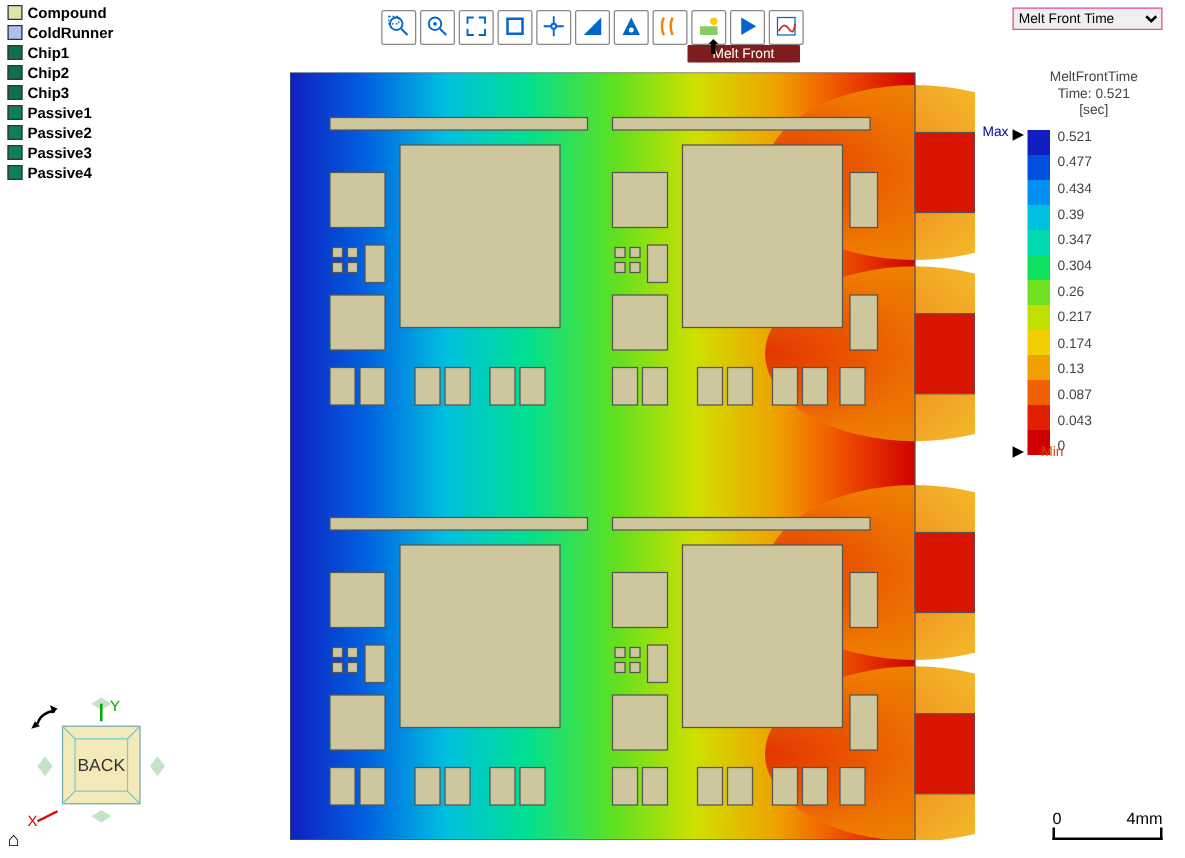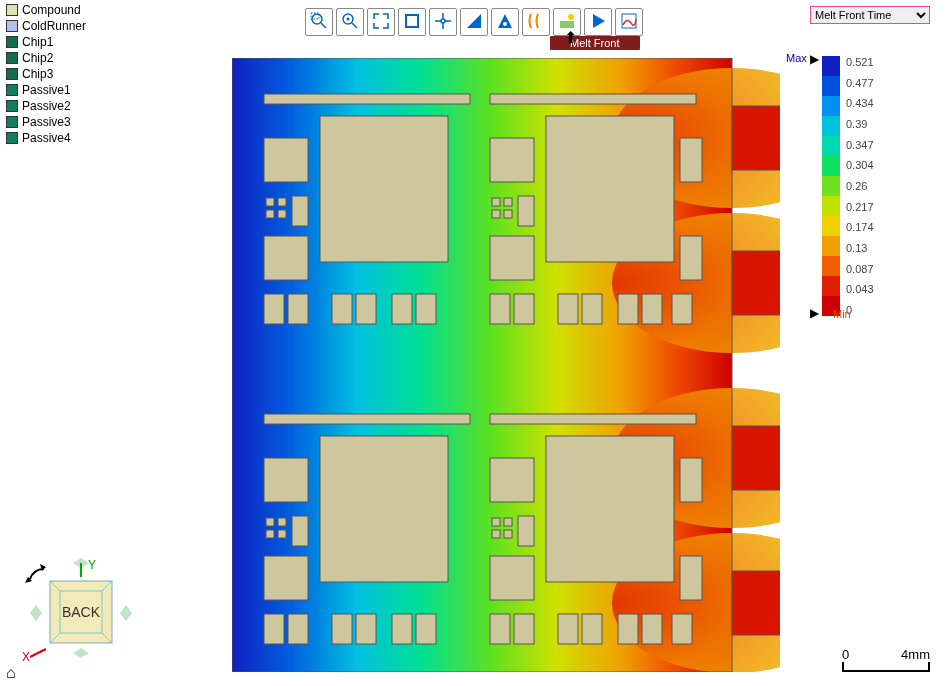--- a/index.html
+++ b/index.html
@@ -1,19 +1,19 @@
 <!DOCTYPE html>
 <html><head>
 <meta charset="utf-8">
 <style>
   html,body{margin:0;padding:0;font-family:Arial,Helvetica,sans-serif;font-size:12px;color:#000;background:#fff;}
   .stage{position:relative;width:948px;height:686px;overflow:hidden;}
   
   .model-tree{position:absolute;left:6px;top:2px;}
-  .model-tree .row{display:flex;align-items:center;height:16px;}
+  .model-tree .row{display:flex;align-items:center;height:16px;font-weight:bold;}
   .model-tree .sw{width:12px;height:12px;margin-right:4px;border:1px solid #333;box-sizing:border-box;}
   
   .toolbar{position:absolute;left:305px;top:8px;display:flex;gap:3px;}
   .tbtn{width:26px;height:26px;border:1px solid #888;background:#fff;display:flex;align-items:center;justify-content:center;cursor:pointer;border-radius:2px;}
   .tbtn svg{width:20px;height:20px;}
   .tooltip{position:absolute;left:550px;top:36px;background:#7f1d1d;color:#fff;padding:1px 20px;font-size:11px;border-radius:1px;}
   .cursor{position:absolute;left:564px;top:28px;font-size:16px;pointer-events:none;color:#000;}
   
   .result-select{position:absolute;right:18px;top:6px;width:120px;height:18px;font-size:11px;border:1px solid #ec4899;}
   
@@ -149,20 +149,25 @@
       </div>
 </div>
 <div class="tooltip">Melt Front</div>
 <div class="cursor">⬆</div>
 
 <select class="result-select">
   <option>Melt Front Time</option>
 </select>
 
 <div class="cbar">
+  <div class="cbar-title">
+    <div>MeltFrontTime</div>
+    <div>Time: 0.521</div>
+    <div>[sec]</div>
+  </div>
   <div class="cbar-body">
     <span class="cbar-max">Max</span>
     <span class="cbar-arrow" style="top:-4px;">▶</span>
     <span class="cbar-min">Min</span>
     <span class="cbar-arrow" style="bottom:-4px;">▶</span>
     <div class="cbar-strip" id="cstrip">
           <div style="background: rgb(16, 32, 192);"></div>
           <div style="background: rgb(0, 80, 224);"></div>
           <div style="background: rgb(0, 144, 240);"></div>
           <div style="background: rgb(0, 192, 224);"></div>

